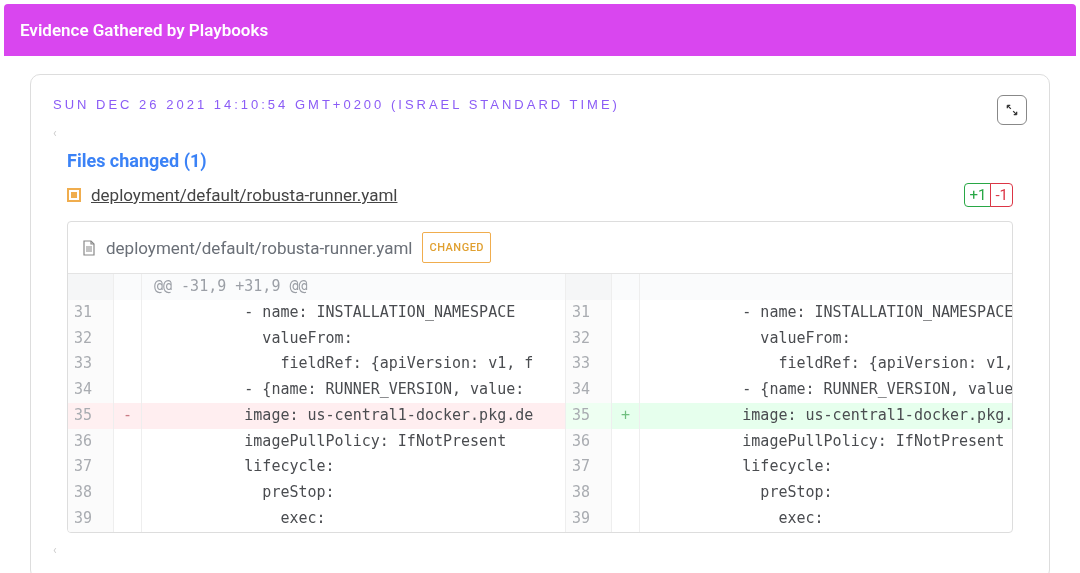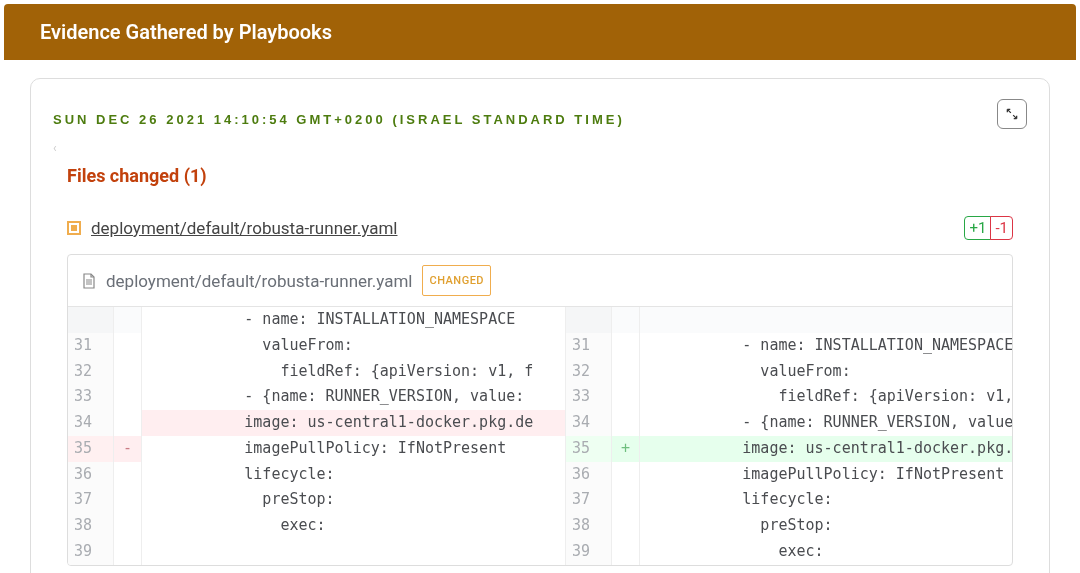--- a/index.html
+++ b/index.html
@@ -1,25 +1,25 @@
 <!DOCTYPE html>
 <html><head>
 <meta charset="utf-8">
 <style>
   * { box-sizing: border-box; margin: 0; padding: 0; }
   body { font-family: -apple-system, BlinkMacSystemFont, "Segoe UI", Roboto, sans-serif; background: #fff; width: 1080px; }
-  .header-bar { background: #a16207; color: #fff; padding: 16px 36px; font-size: 20px; font-weight: 600; border-radius: 4px 4px 0 0; margin: 4px 4px 0 4px; }
+  .header-bar { background: #d946ef; color: #fff; padding: 16px 16px; font-size: 17px; font-weight: 600; border-radius: 4px 4px 0 0; margin: 4px 4px 0 4px; }
   .panel-wrap { padding: 18px 30px 30px 30px; }
   .panel { border: 1px solid #ddd; border-radius: 10px; padding: 22px 22px 22px 22px; position: relative; }
-  .timestamp { font-family: "Arial", sans-serif; font-size: 13px; letter-spacing: 3px; color: #4d7c0f; font-weight: 700; margin-top: 11px; }
+  .timestamp { font-family: "Arial", sans-serif; font-size: 13px; letter-spacing: 3px; color: #8b5cf6; font-weight: 400; }
   .expand-btn { position: absolute; top: 20px; right: 22px; width: 30px; height: 30px; border: 1px solid #888; border-radius: 6px; background: #fff; display:flex; align-items:center; justify-content:center; cursor:pointer; }
   .expand-btn svg { width:14px; height:14px; }
   .chev { color: #ccc; font-size: 12px; margin-top: 14px; }
   .content-inner { padding: 0 14px; }
-  .files-changed-title { font-weight: 700; font-size: 18px; color: #c2410c; margin-top: 10px; margin-bottom: 30px; }
+  .files-changed-title { font-weight: 700; font-size: 18px; color: #3b82f6; margin-top: 10px; margin-bottom: 12px; }
   .file-row { display:flex; align-items:center; justify-content:space-between; margin-bottom: 14px; }
   .file-row-left { display:flex; align-items:center; gap:10px; }
   .mod-dot { width:14px; height:14px; border:2px solid #f0ad4e; display:inline-flex; align-items:center; justify-content:center; }
   .mod-dot::after { content:""; width:6px; height:6px; background:#f0ad4e; }
   .file-link { font-size: 17px; color:#444; text-decoration: underline; cursor:pointer; }
   .stats { display:flex; gap:0; }
   .stat { font-size:15px; padding: 2px 4px; border:1px solid; }
   .stat.add { color:#28a745; border-color:#28a745; border-radius: 4px 0 0 4px; }
   .stat.del { color:#dc3545; border-color:#dc3545; border-radius: 0 4px 4px 0; margin-left:-1px; }
 
@@ -117,20 +117,21 @@
                 <div class="mline">&nbsp;</div>
                 <div class="mline">&nbsp;</div>
                 <div class="mline">&nbsp;</div>
                 <div class="mline marker-del">-</div>
                 <div class="mline">&nbsp;</div>
                 <div class="mline">&nbsp;</div>
                 <div class="mline">&nbsp;</div>
                 <div class="mline">&nbsp;</div>
               </div>
               <div class="code-col">
+                <div class="cline hunk-row">@@ -31,9 +31,9 @@</div>
                 <div class="cline">          - name: INSTALLATION_NAMESPACE</div>
                 <div class="cline">            valueFrom:</div>
                 <div class="cline">              fieldRef: {apiVersion: v1, f</div>
                 <div class="cline">          - {name: RUNNER_VERSION, value: </div>
                 <div class="cline bg-del">          image: us-central1-docker.pkg.de</div>
                 <div class="cline">          imagePullPolicy: IfNotPresent</div>
                 <div class="cline">          lifecycle:</div>
                 <div class="cline">            preStop:</div>
                 <div class="cline">              exec:</div>
               </div>

